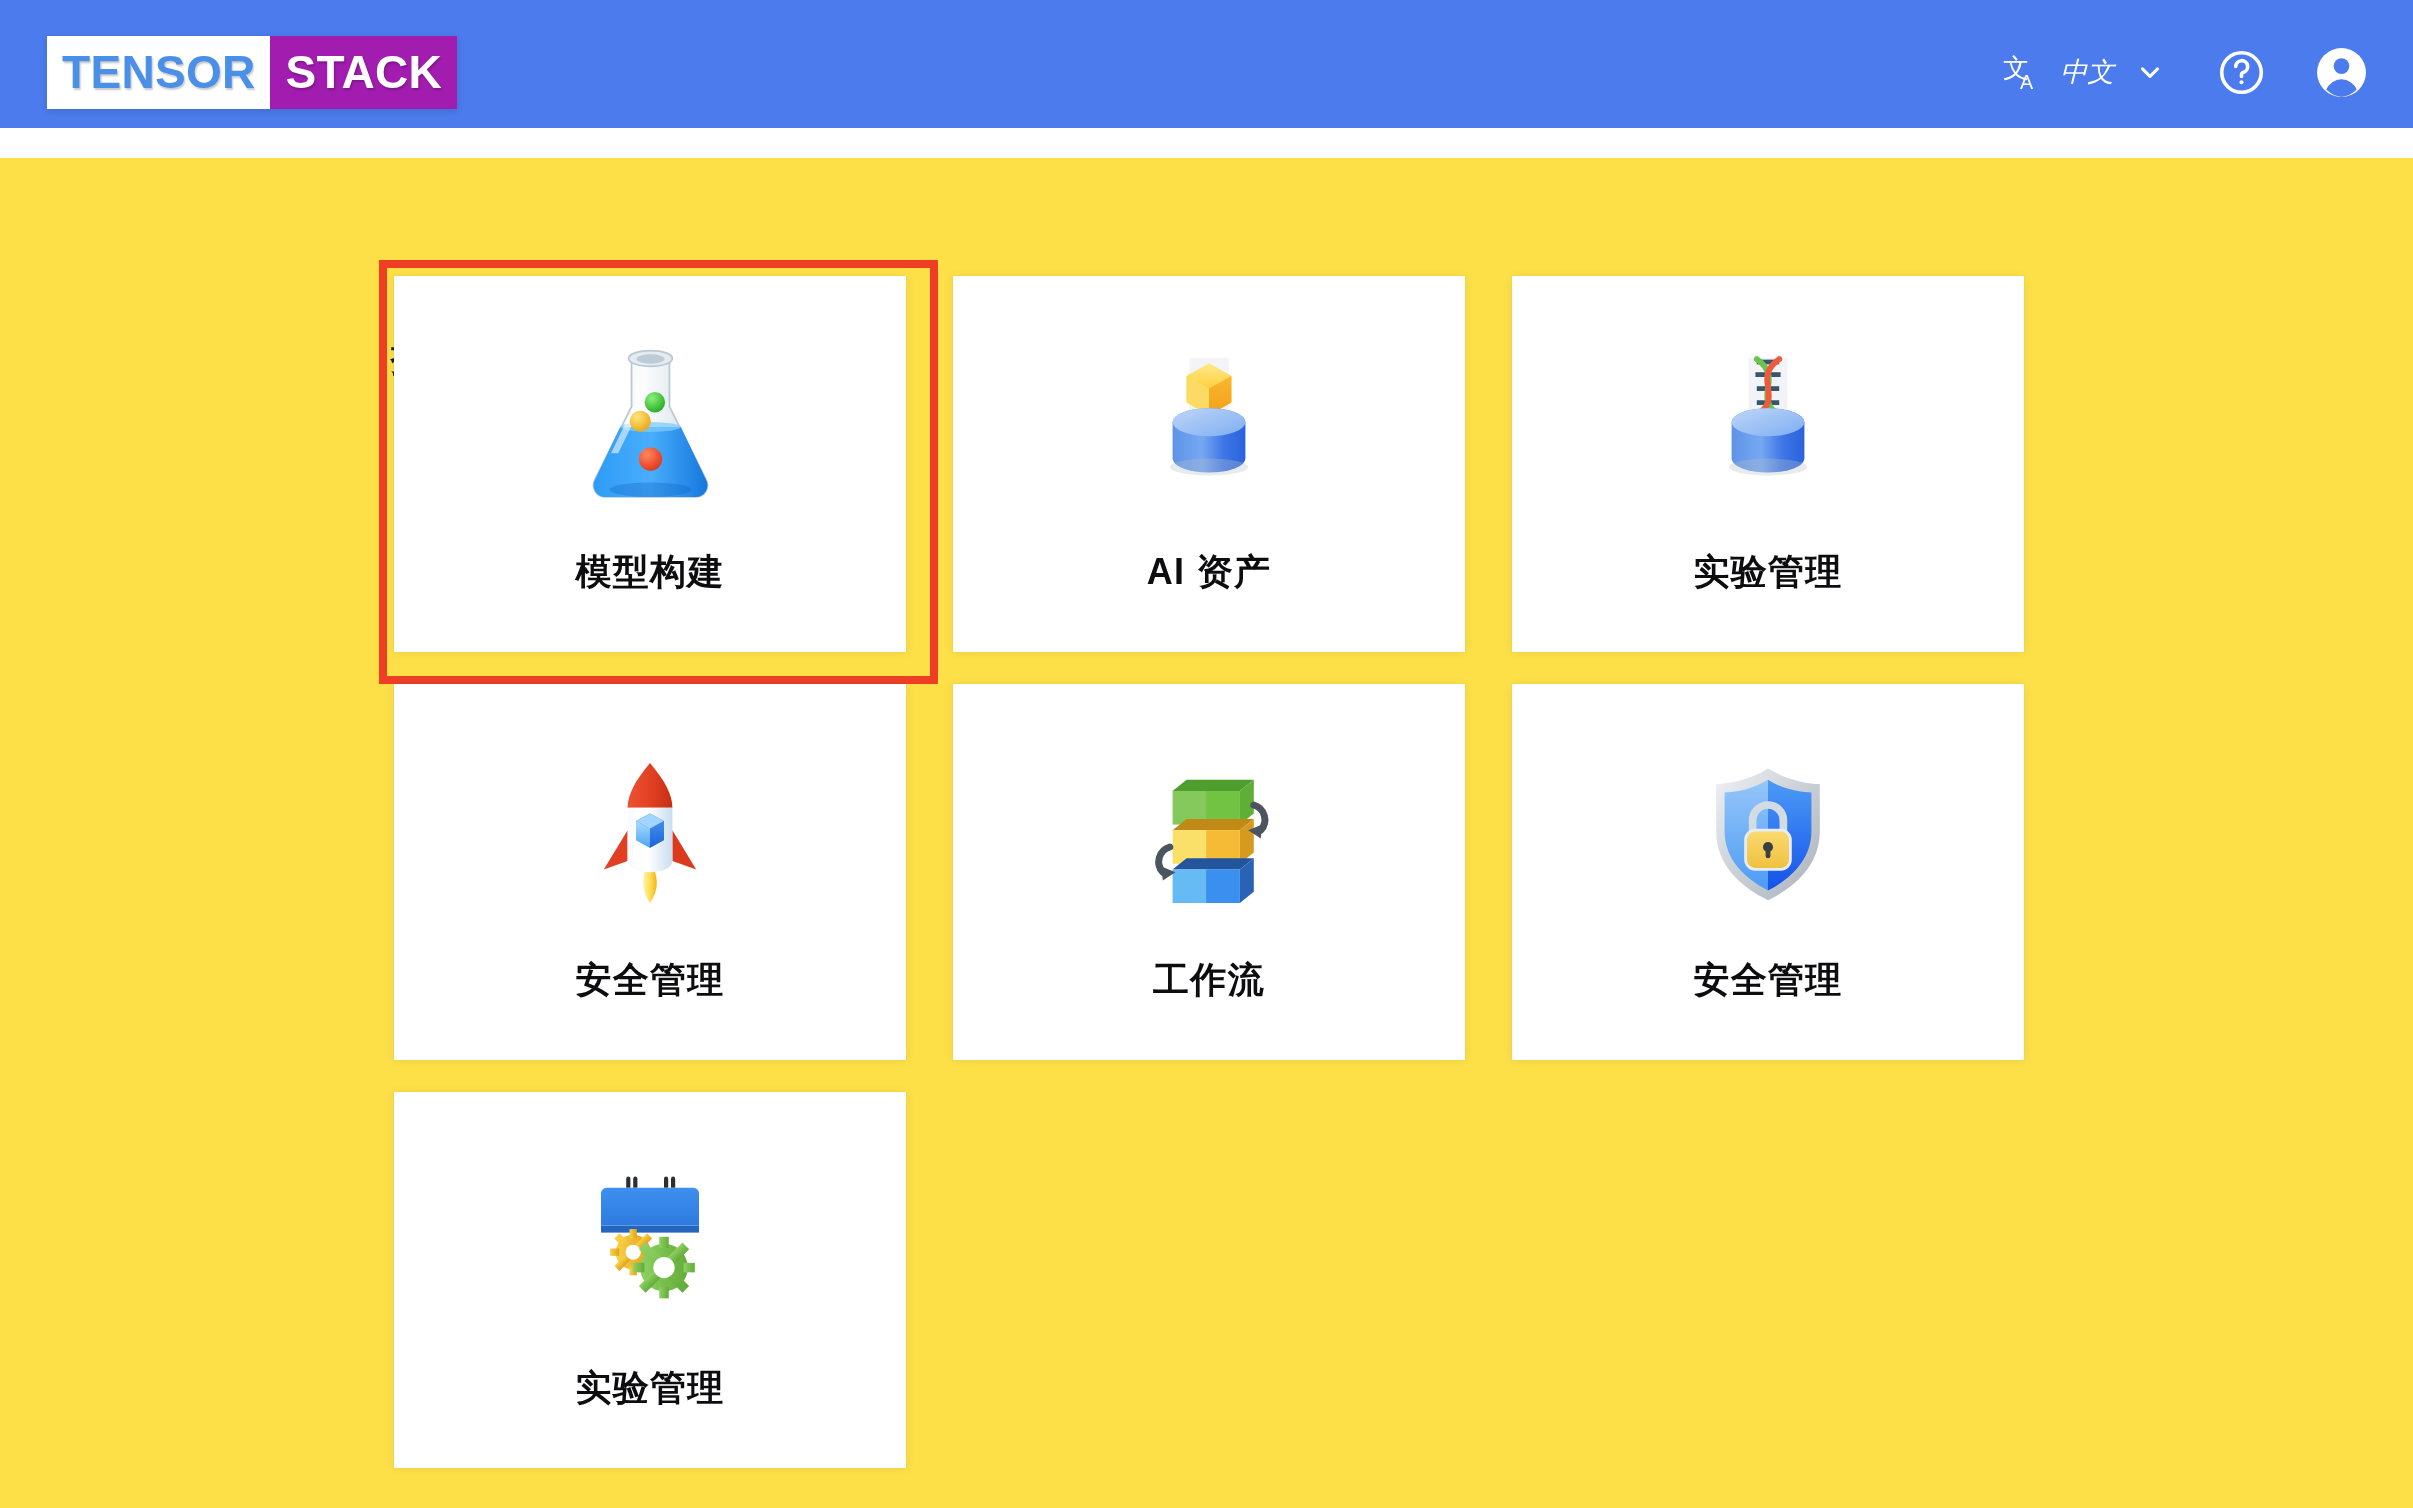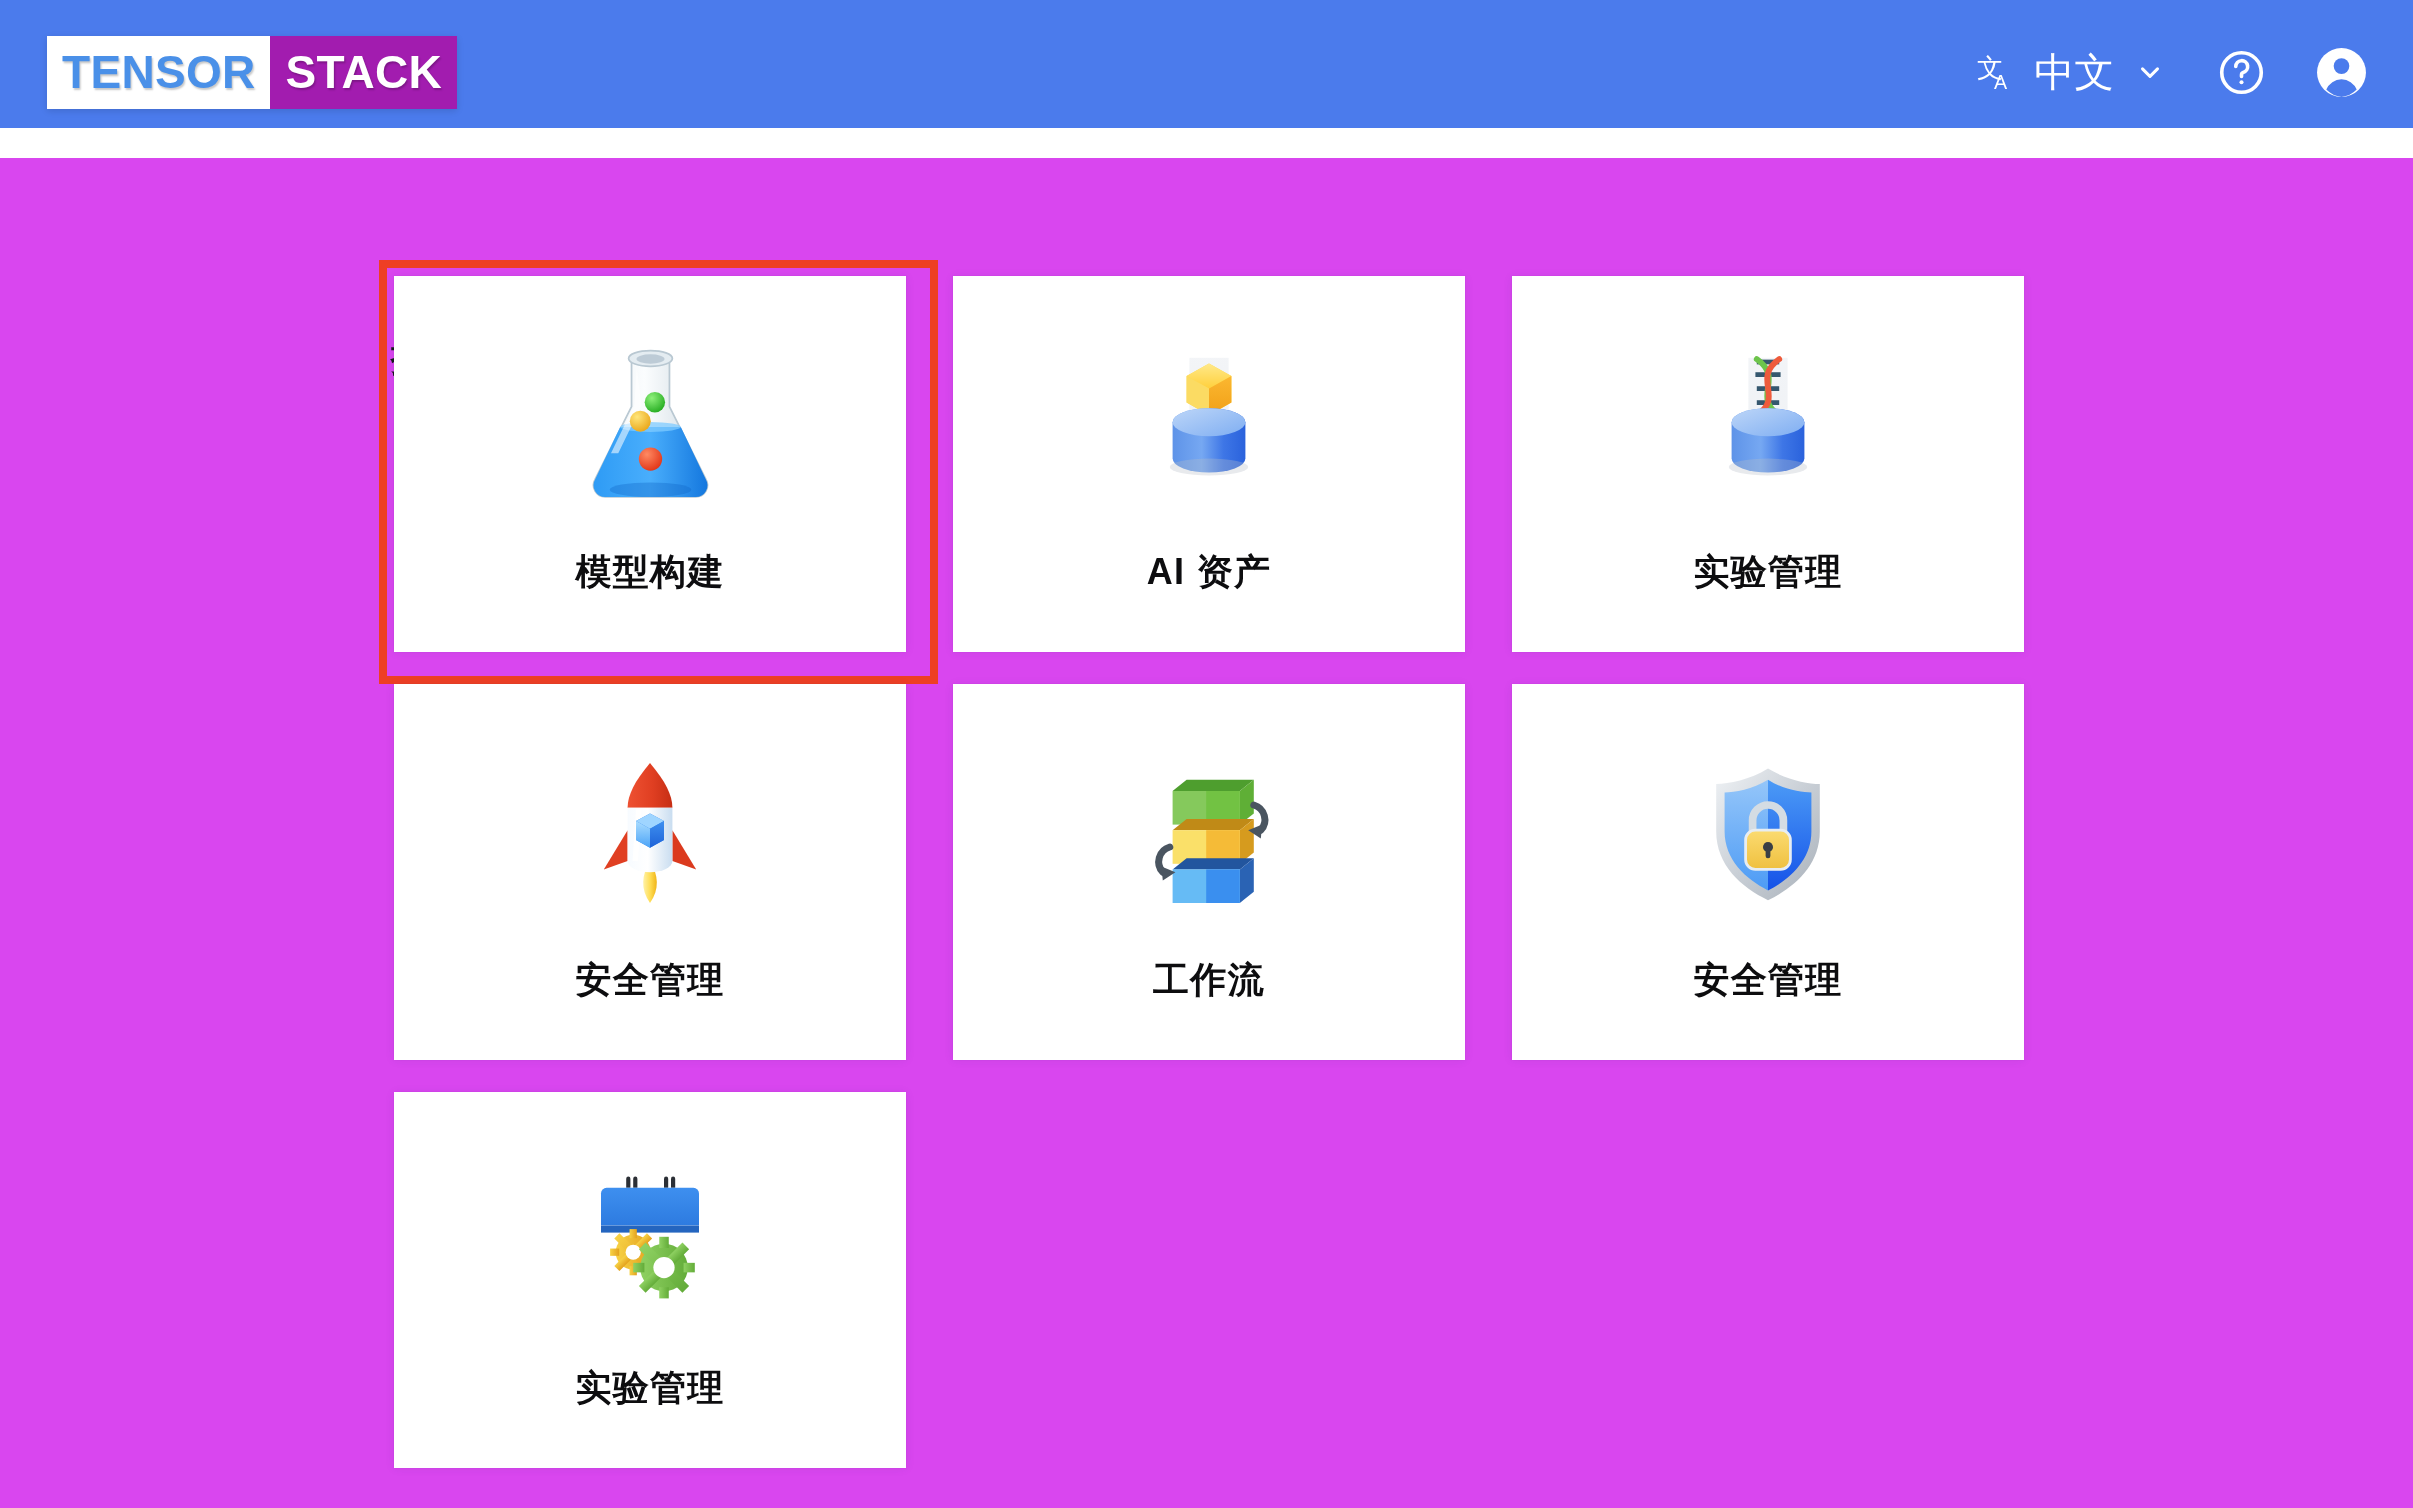--- a/index.html
+++ b/index.html
@@ -61,23 +61,24 @@
     gap: 15px;
     cursor: pointer;
     padding: 6.7px 9.4px;
   }
   .translate-icon {
     width: 42px; height: 42px;
     display: block;
   }
   .lang-label {
     color: #FFFFFF;
-    font-size: 40px;
+    font-size: 27px;
     line-height: 1;
     font-weight: 400;
+    font-style: italic;
   }
   .chev {
     width: 30px; height: 30px;
     display: block;
     margin-left: 5.4px;
   }
 
   .icon-btn {
     width: 65px; height: 65px;
     display: flex;
@@ -96,21 +97,21 @@
     height: 30px;
     background: #FFFFFF;
   }
 
   
   .content {
     position: absolute;
     top: 158px; left: 0;
     width: 2413px;
     height: 1350px;
-    background: #d946ef;
+    background: #fde047;
   }
 
   .page-title {
     position: absolute;
     left: 391px;
     top: 180px;
     font-size: 38px;
     font-weight: 700;
     color: #17181A;
     letter-spacing: 1.3px;

